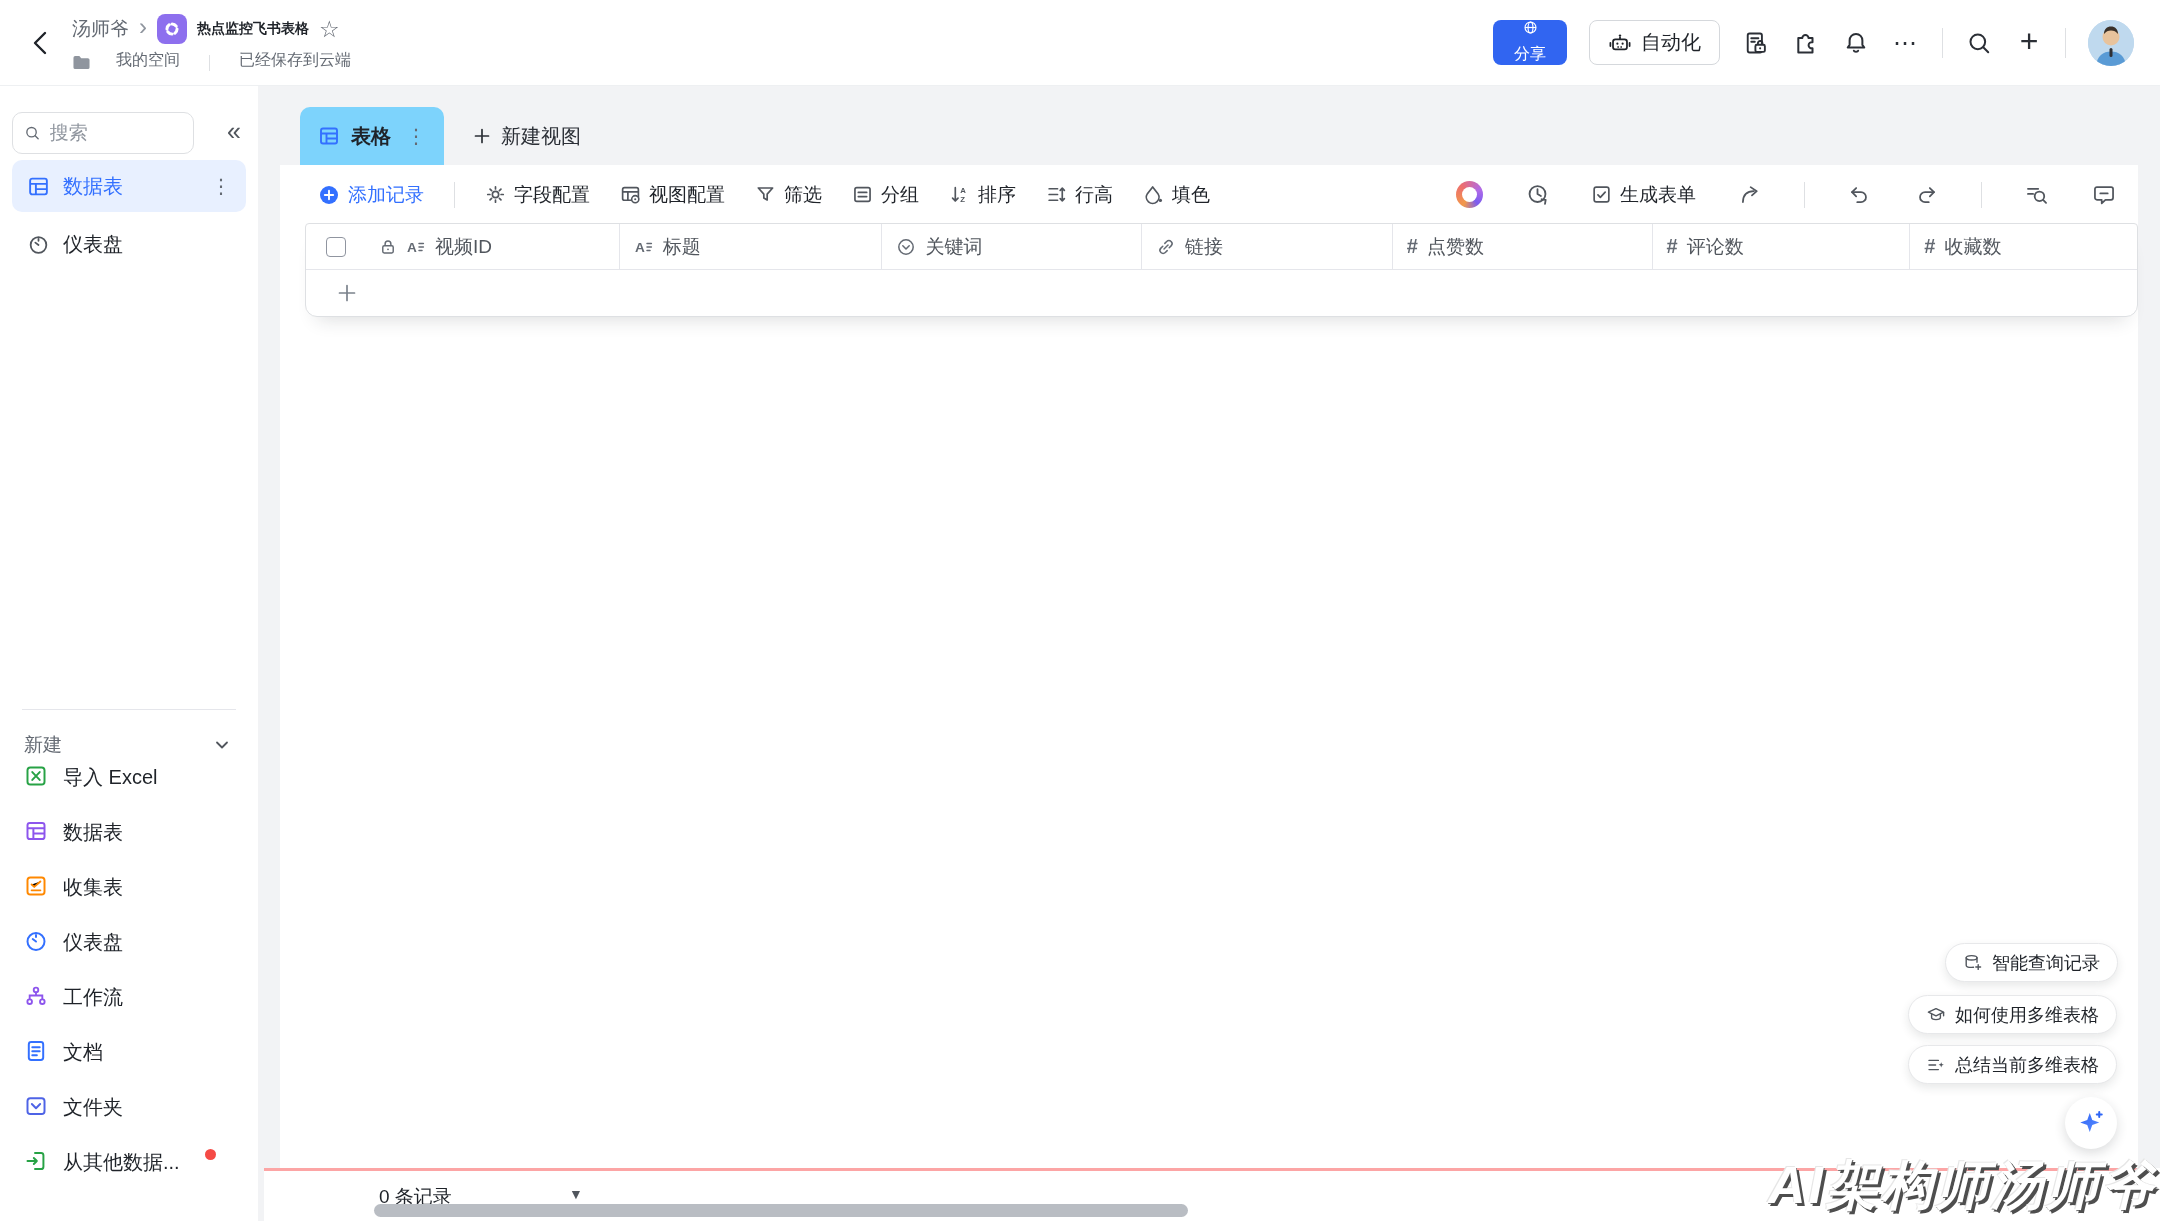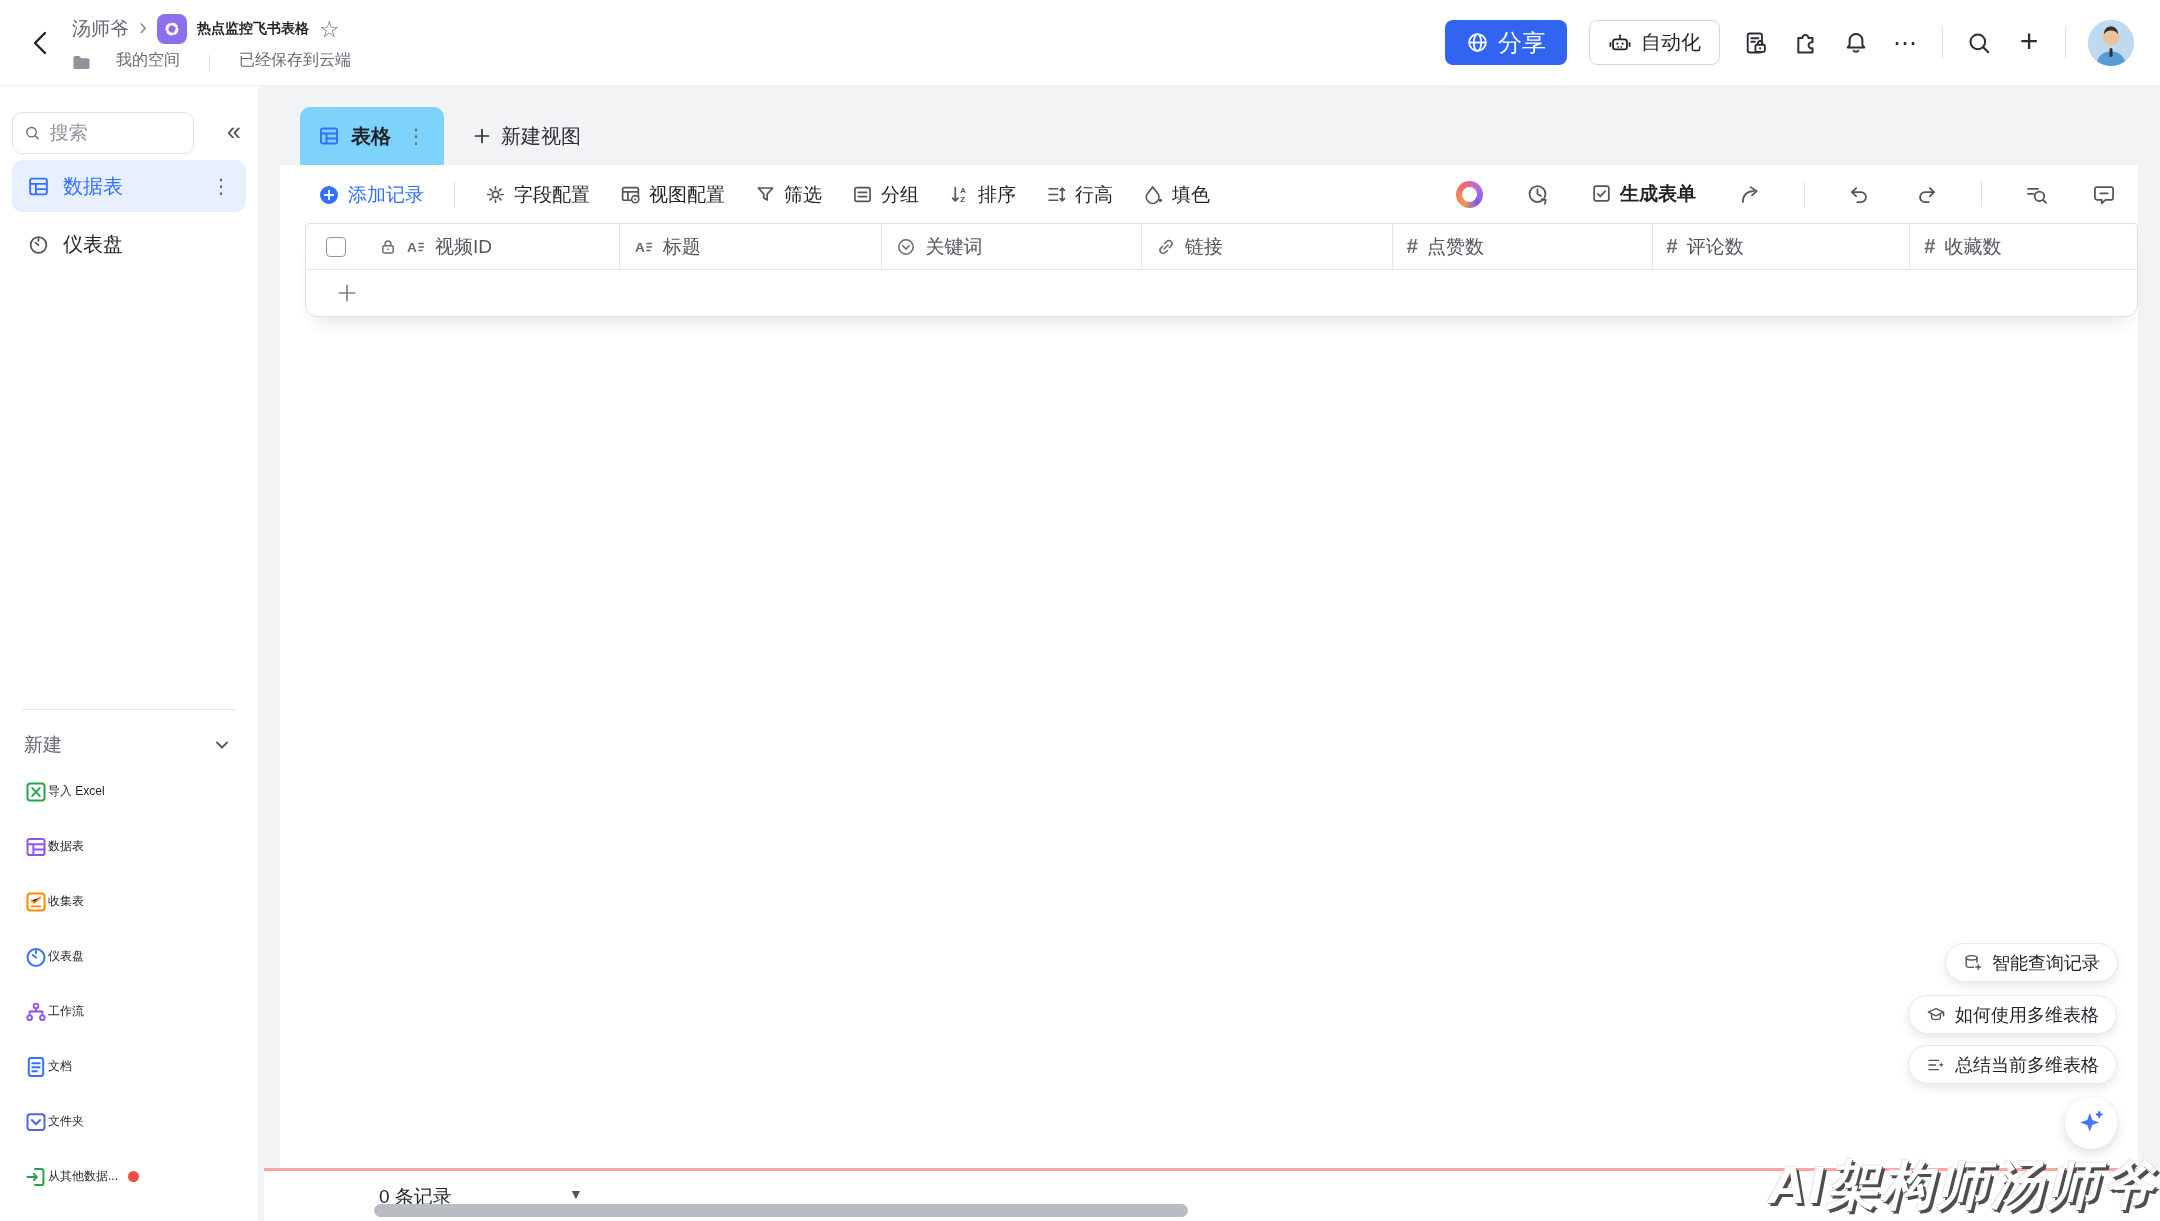--- a/index.html
+++ b/index.html
@@ -19,21 +19,21 @@
   .app-icon { width:30px; height:30px; border-radius:8px; background:#8d6fee;
               display:flex; align-items:center; justify-content:center; }
   .doc-title { font-size:14px; font-weight:700; color:#1f2329; }
   .star { font-size:23px; color:#646a73; line-height:1; }
   .crumb-row2 { display:flex; align-items:flex-end; gap:25px; }
   .crumb-row2 .txt { font-size:16px; color:#646a73; }
   .crumb-pipe { width:1px; height:16px; background:#dee0e3; margin:0 4px; }
   .hspacer { flex:1; }
   .hright { display:flex; align-items:center; gap:22px; }
   .share-btn { height:45px; padding:0 21px; border-radius:8px; background:#3165f1; color:#fff;
-               display:flex; align-items:center; gap:9px; font-size:24px; cursor:pointer; }
+               display:flex; align-items:center; gap:9px; font-size:16px; cursor:pointer;flex-direction:column; }
   .auto-btn { height:45px; padding:0 18px; border-radius:8px; background:#fff; border:1px solid #d5d8dc;
               display:flex; align-items:center; gap:9px; font-size:20px; color:#1f2329; cursor:pointer; }
   .hicon { width:28px; height:28px; display:flex; align-items:center; justify-content:center; color:#2b2f36; cursor:pointer; }
   .more-glyph { font-size:24px; color:#2b2f36; letter-spacing:2px; line-height:1; }
   .vdiv { width:1px; height:30px; background:#dee0e3; }
   .plus-glyph { font-size:32px; font-weight:300; color:#2b2f36; line-height:1; margin-top:-3px; }
   .avatar { width:46px; height:46px; border-radius:50%; overflow:hidden; background:#bfd9ee; position:relative; cursor:pointer; }
 
   
   .sidebar { position:absolute; left:0; top:86px; width:258px; height:1135px; background:#fff; padding:26px 12px 0; z-index:2; }
@@ -46,21 +46,21 @@
   .collapse { font-size:25px; color:#51565d; padding:0 5px 4px; cursor:pointer; }
   .side-item { height:52px; border-radius:10px; display:flex; align-items:center; gap:13px; padding:0 15px;
                font-size:20px; color:#1f2329; margin-top:6px; cursor:pointer; }
   .side-item.sel { background:#e8f0ff; color:#3370ff; }
   .side-item .kebab { margin-left:auto; color:#646a73; font-size:20px; }
   .side-item:first-of-type { margin-top:22px; }
   .side-bottom { position:absolute; left:12px; right:12px; top:623px; }
   .side-div { height:1px; background:#e5e6eb; margin:0 10px; }
   .new-head { display:flex; align-items:center; justify-content:space-between; padding:22px 14px 6px 12px; }
   .new-label { font-size:19px; color:#646a73; }
-  .new-item { height:55px; display:flex; align-items:center; padding:0 12px; font-size:12px;
+  .new-item { height:55px; display:flex; align-items:flex-start; gap:15px; padding:0 12px; font-size:20px;
               color:#1f2329; border-radius:10px; cursor:pointer; }
   .new-item .nicon { width:24px; height:24px; }
   .red-dot { width:11px; height:11px; border-radius:50%; background:#f54a45; margin-left:10px; }
 
   
   .gutter-l { position:absolute; left:258px; top:86px; width:22px; height:1135px; background:#f2f3f5; z-index:1; }
   .gutter-r { position:absolute; left:2138px; top:86px; width:22px; height:1082px; background:#f2f3f5; z-index:1; }
 
   
   .main { position:absolute; left:280px; top:86px; width:1858px; height:1135px; z-index:2; }
@@ -71,21 +71,21 @@
   .view-tab .kebab { color:#646a73; font-size:20px; margin-left:4px; }
   .new-view { position:absolute; left:176px; top:21px; height:58px; display:flex; align-items:center; gap:9px;
               padding:0 16px; font-size:20px; color:#2b2f36; cursor:pointer; }
   .panel { position:absolute; left:0; top:79px; width:1858px; height:1056px; background:#fff; border-radius:12px 12px 0 0; }
 
   .toolbar { height:53px; display:flex; align-items:center; padding:6px 20px 0 38px; gap:30px; }
   .tbtn { display:flex; align-items:center; gap:8px; font-size:19px; color:#1f2329; cursor:pointer; white-space:nowrap; }
   .tbtn .ticon { color:#51565d; }
   .add-rec { color:#3370ff; font-weight:500; }
   .tb-div { width:1px; height:26px; background:#dee0e3; }
-  .tb-right { margin-left:auto; display:flex; align-items:flex-start; gap:40px;font-weight:bold; }
+  .tb-right { margin-left:auto; display:flex; align-items:center; gap:40px; }
   .grad-ring { width:27px; height:27px; border-radius:50%; position:relative; cursor:pointer;
                background:conic-gradient(from 210deg,#f2994a,#ed6e6e 30%,#b06ae8 60%,#7b5cf0 80%,#f2994a); }
   .grad-ring::after { content:""; position:absolute; left:6px; top:6px; width:15px; height:15px; border-radius:50%; background:#fff; }
 
   
   .tablecard { position:absolute; left:25px; top:58px; width:1833px; background:#fff;
                border:1px solid #dee0e3; border-radius:4px 4px 12px 12px;
                box-shadow:0 14px 18px -12px rgba(31,35,41,.16); }
   .hrow { height:46px; display:flex; border-bottom:1px solid #e5e6eb; }
   .hcell { display:flex; align-items:center; gap:9px; padding:0 14px; border-right:1px solid #e5e6eb;

